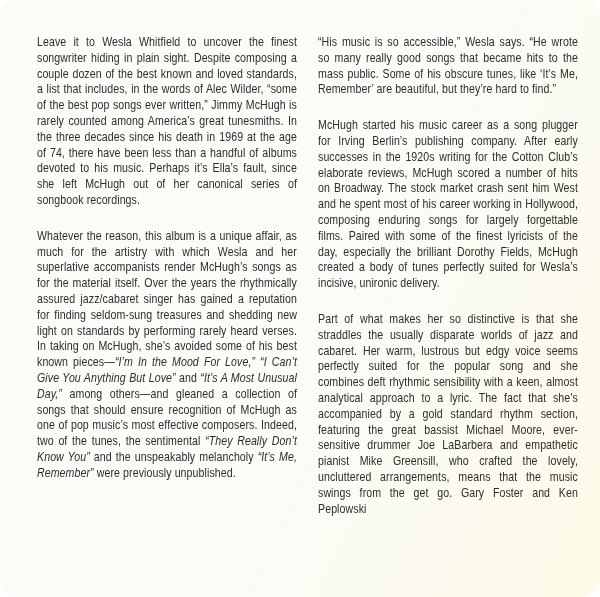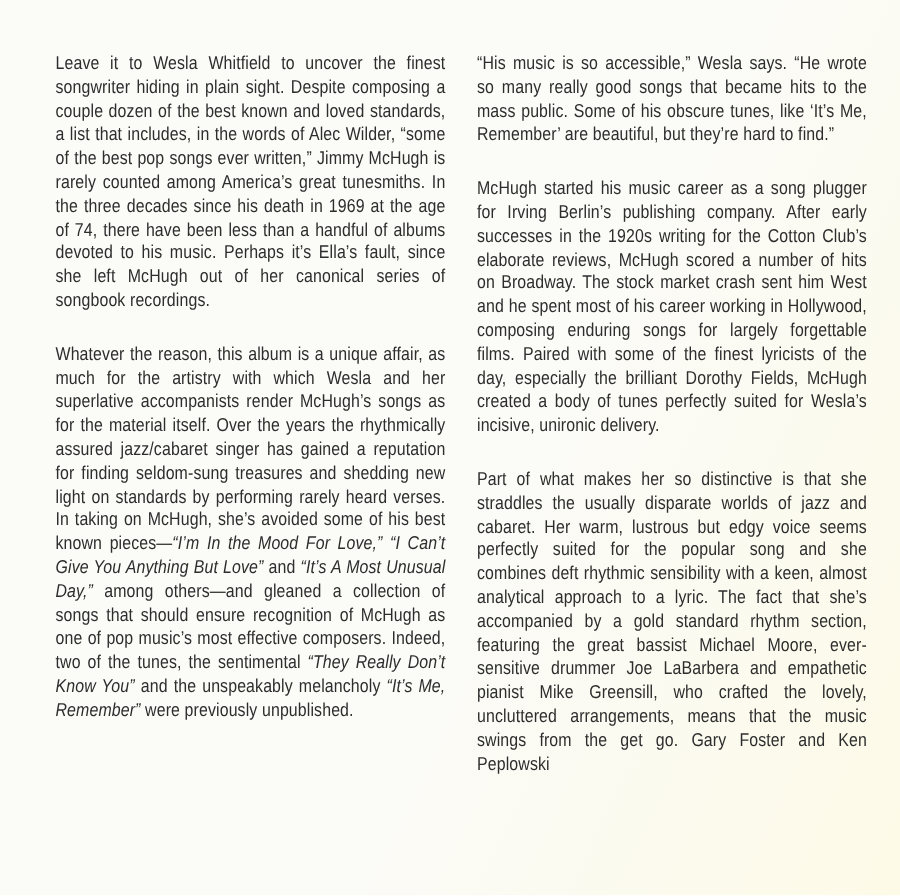--- a/index.html
+++ b/index.html
@@ -10,20 +10,21 @@
     width: 600px;
     height: 597px;
     overflow: hidden;
   }
   .page {
     position: relative;
     width: 600px;
     height: 597px;
     background: linear-gradient(115deg, var(--paper, #fbfbf8) 55%, var(--paper-tint, #fdfae7) 100%);
     overflow: hidden;
+    border-radius: 16px;
   }
   .column {
     position: absolute;
     top: 35px;
     width: 304px;
     transform: scaleX(0.855);
     transform-origin: 0 0;
     font-family: "Liberation Sans", sans-serif;
     font-size: 12.4px;
     line-height: 15.8px;

